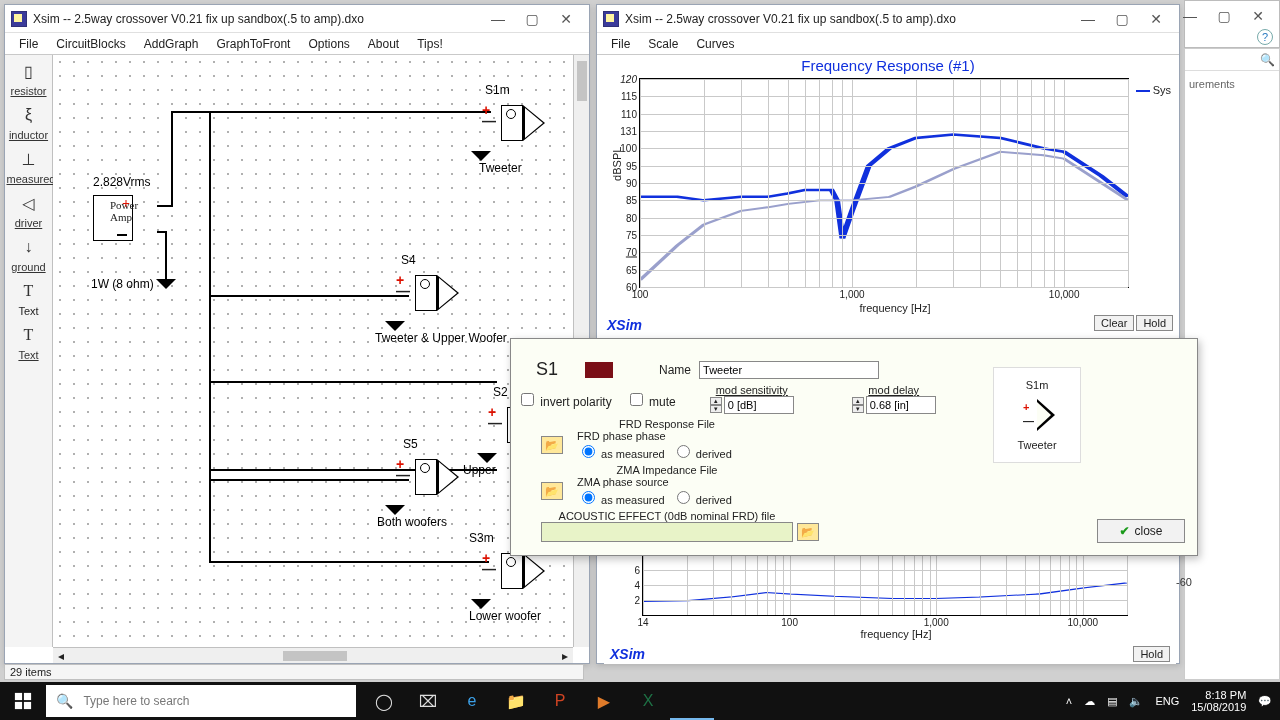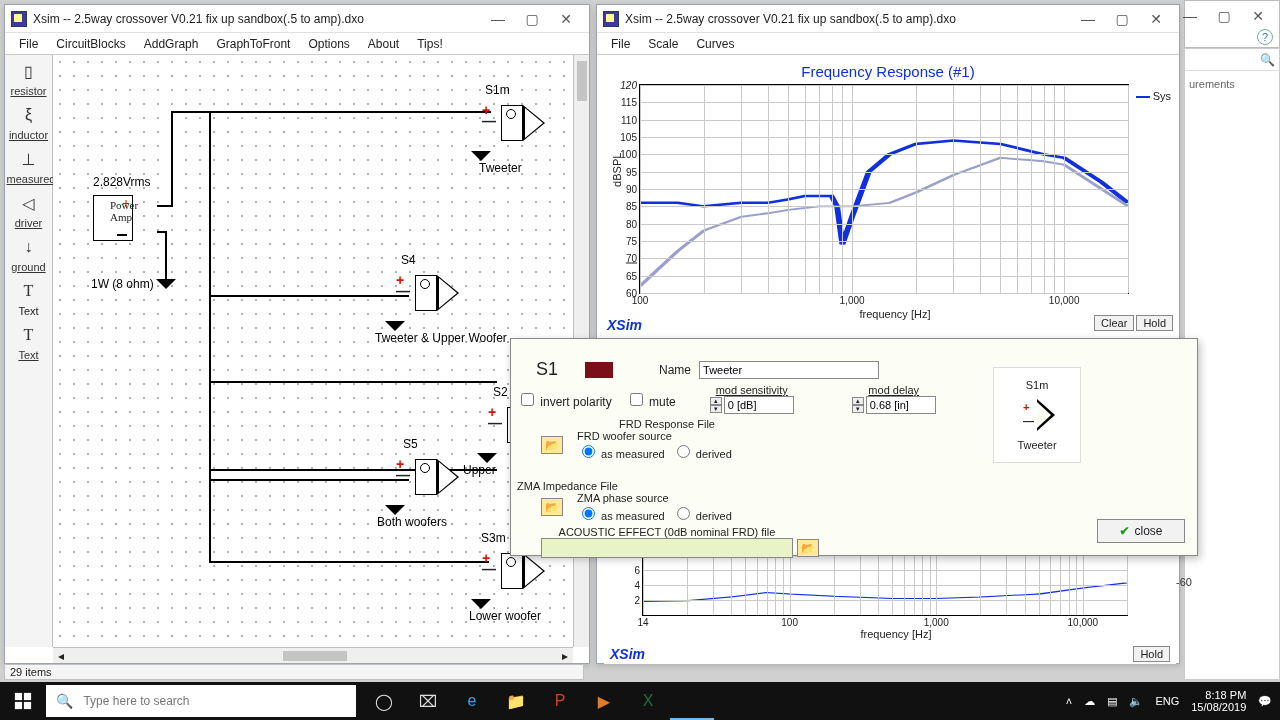--- a/index.html
+++ b/index.html
@@ -83,21 +83,21 @@
   .hscroll { position:absolute; left:48px; right:16px; bottom:0; height:16px;
     background:#efefef; border-top:1px solid #c0c0c0; display:flex; align-items:center;}
   .hscroll .arr{width:16px;text-align:center;}
   .hscroll .thumb{position:absolute;left:230px;width:64px;height:10px;background:#c4c4c4;top:3px;}
   .vscroll{position:absolute;right:0;top:0;bottom:16px;width:16px;background:#efefef;border-left:1px solid #c0c0c0;}
   .vscroll .thumb{position:absolute;top:6px;left:3px;width:10px;height:40px;background:#c4c4c4;}
 
   
   #winR { left: 596px; top: 4px; width: 584px; height: 660px; }
   #winR .client{position:absolute;top:50px;left:0;right:0;bottom:0;background:#fff;}
-  .chart-title{ text-align:center; color:#1030dd; font-size:15px; margin-top:8px;}
+  .chart-title{ text-align:center; color:#1030dd; font-size:15px; margin-top:2px;}
   .chart-outer{ position:relative; margin:4px 10px 0 24px; }
   .plot {
     position:relative; height:210px; border:1px solid #000; background:#fff;
     margin-left:18px; margin-right:40px;
   }
   .plot .ytick{position:absolute;right:100%;width:28px;text-align:right;padding-right:3px;font-size:10px;transform:translateY(-50%);}
   .plot .xtick{position:absolute;top:100%;transform:translateX(-50%);font-size:10px;padding-top:2px;}
   .plot .grid{position:absolute;background:#c9c9c9;}
   .axis-y-label{position:absolute;left:0;top:50%;transform:rotate(-90deg) translate(50%,-50%);transform-origin:left top;font-size:11px;}
   .axis-x-label{ text-align:center;font-size:11px;margin-top:14px;}
@@ -305,21 +305,21 @@
       <div class="driverbox" style="left:362px;top:404px">
           <div class="pm">
             <span class="p">+</span>
             <span class="m">—</span>
           </div>
         </div>
       <div class="cone" style="left:384px;top:404px"></div>
       <div class="gnd" style="left:332px;top:450px"></div>
       <div class="label" style="left:324px;top:460px">Both woofers</div>
 
-      <div class="label" style="left:428px;top:476px">S3m</div>
+      <div class="label" style="left:416px;top:476px">S3m</div>
       <div class="driverbox" style="left:448px;top:498px">
           <div class="pm">
             <span class="p">+</span>
             <span class="m">—</span>
           </div>
         </div>
       <div class="cone" style="left:470px;top:498px"></div>
       <div class="gnd" style="left:418px;top:544px"></div>
       <div class="label" style="left:416px;top:554px">Lower woofer</div>
     </div>
@@ -370,21 +370,21 @@
           <div class="ytick" style="top: 66.6667%;">80</div>
           <div class="grid" style="left: 0px; right: 0px; height: 1px; top: 66.6667%;"></div>
           <div class="ytick" style="top: 58.3333%;">85</div>
           <div class="grid" style="left: 0px; right: 0px; height: 1px; top: 58.3333%;"></div>
           <div class="ytick" style="top: 50%;">90</div>
           <div class="grid" style="left: 0px; right: 0px; height: 1px; top: 50%;"></div>
           <div class="ytick" style="top: 41.6667%;">95</div>
           <div class="grid" style="left: 0px; right: 0px; height: 1px; top: 41.6667%;"></div>
           <div class="ytick" style="top: 33.3333%;">100</div>
           <div class="grid" style="left: 0px; right: 0px; height: 1px; top: 33.3333%;"></div>
-          <div class="ytick" style="top: 25%;">105</div>
+          <div class="ytick" style="top: 25%;">131</div>
           <div class="grid" style="left: 0px; right: 0px; height: 1px; top: 25%;"></div>
           <div class="ytick" style="top: 16.6667%;">110</div>
           <div class="grid" style="left: 0px; right: 0px; height: 1px; top: 16.6667%;"></div>
           <div class="ytick" style="top: 8.33333%;">115</div>
           <div class="grid" style="left: 0px; right: 0px; height: 1px; top: 8.33333%;"></div>
           <div class="ytick" style="top: 0%; font-style: italic;">120</div>
           <div class="grid" style="left: 0px; right: 0px; height: 1px; top: 0%;"></div>
           <div class="grid" style="top: 0px; bottom: 0px; width: 1px; left: 0%;"></div>
           <div class="grid" style="top: 0px; bottom: 0px; width: 1px; left: 13.0824%;"></div>
           <div class="grid" style="top: 0px; bottom: 0px; width: 1px; left: 20.7351%;"></div>
@@ -511,27 +511,27 @@
             </div>
         </div>
       </div>
 
       <div style="text-align:center;font-size:11px;margin-top:4px;width:300px">FRD Response File</div>
       <div class="row">
         <div style="width:20px"></div>
         <div class="folder">📂</div>
         <div style="width:6px"></div>
         <div class="radiogrp">
-          <div>FRD woofer source</div>
+          <div>FRD phase phase</div>
           <label><input type="radio" checked="" style=""> <span>as measured</span></label>
           <label><input type="radio" style=""> <span>derived</span></label>
         </div>
       </div>
 
-      <div style="font-size:11px;margin-top:20px;width:300px">ZMA Impedance File</div>
+      <div style="text-align:center;font-size:11px;margin-top:4px;width:300px">ZMA Impedance File</div>
       <div class="row">
         <div style="width:20px"></div>
         <div class="folder">📂</div>
         <div style="width:6px"></div>
         <div class="radiogrp">
           <div>ZMA phase source</div>
           <label><input type="radio" checked="" style=""> <span>as measured</span></label>
           <label><input type="radio" style=""> <span>derived</span></label>
         </div>
       </div>

